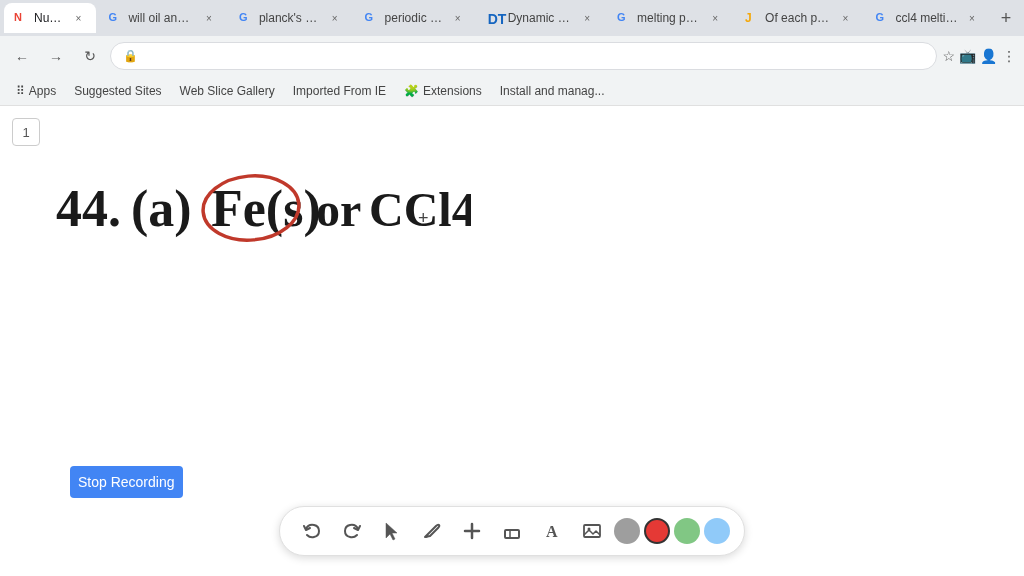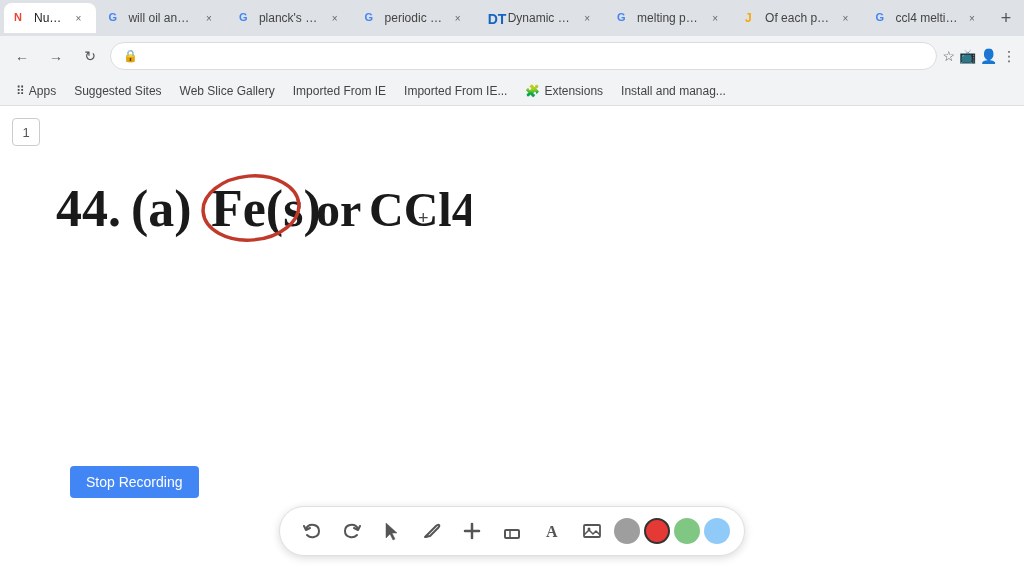--- a/index.html
+++ b/index.html
@@ -156,21 +156,21 @@
 
     
     .stop-recording-btn {
       position: absolute;
       bottom: 78px;
       left: 70px;
       background: #4285f4;
       color: #fff;
       border: none;
       border-radius: 4px;
-      padding: 8px 16px;
+      padding: 8px 8px;
       font-size: 14px;
       cursor: pointer;
       font-weight: 500;
     }
 
     
     .bottom-toolbar {
       position: absolute;
       bottom: 20px;
       left: 50%;
@@ -284,23 +284,20 @@
     <div class="bookmark-item">
       <span>Suggested Sites</span>
     </div>
     <div class="bookmark-item">
       <span>Web Slice Gallery</span>
     </div>
     <div class="bookmark-item">
       <span>Imported From IE</span>
     </div>
     <div class="bookmark-item">
-      <span>Imported From IE...</span>
-    </div>
-    <div class="bookmark-item">
       <span>🧩</span>
       <span>Extensions</span>
     </div>
     <div class="bookmark-item">
       <span>Install and manag...</span>
     </div>
   </div>
 </div>
 
 <div class="main-content">

